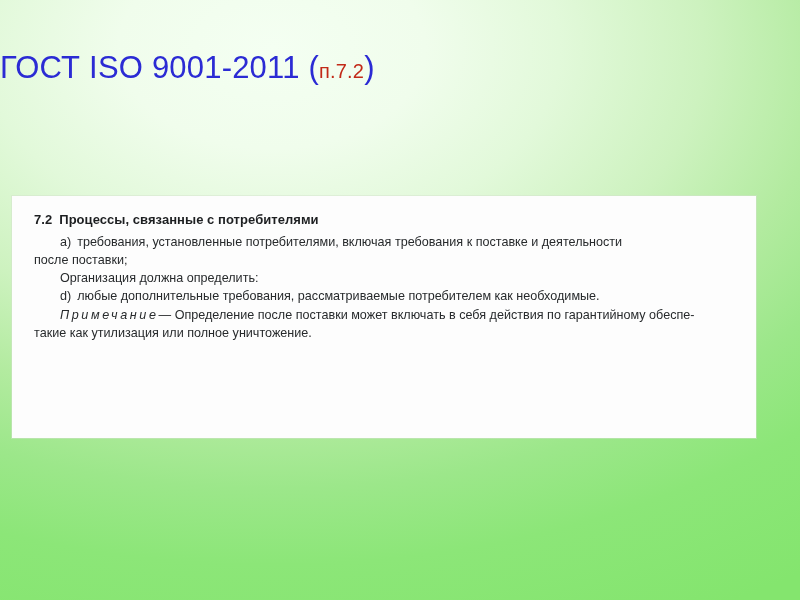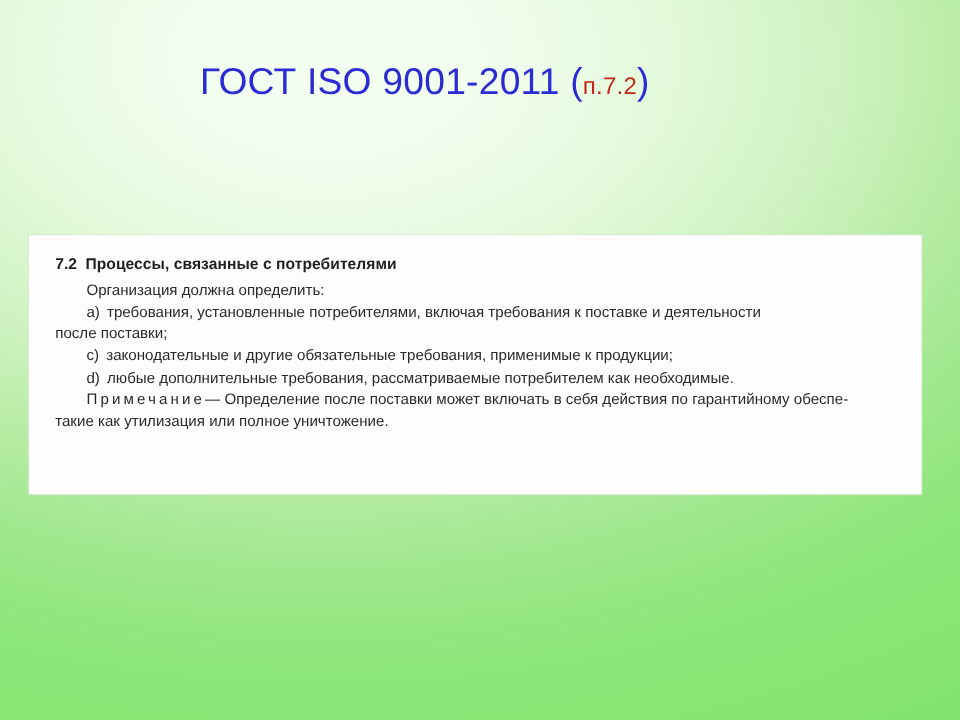--- a/index.html
+++ b/index.html
@@ -32,21 +32,21 @@
         #84e56e 100%);
     overflow: hidden;
   }
 
   
   #title-block {
     position: absolute;
     left: 0;
     top: 52px;
     width: 708px;
-    text-align: center;
+    text-align: left;
     line-height: 1;
     white-space: nowrap;
   }
   .title-main {
     font-size: 31px;
     font-weight: 400;
     color: #2b2bd4;
     letter-spacing: 0.2px;
   }
   .title-paren {
@@ -57,24 +57,24 @@
   .title-clause {
     font-size: 20px;
     font-weight: 400;
     color: #c22a18;
     letter-spacing: 0.2px;
   }
 
   
   #document-card {
     position: absolute;
-    left: 24px;
+    left: 12px;
     top: 196px;
     width: 744px;
-    height: 216px;
+    height: 242px;
     background: #fdfdfd;
     box-sizing: border-box;
     padding: 14px 22px 10px 22px;
     box-shadow: 0 0 0 1px rgba(210, 225, 205, 0.45);
   }
 
   .heading {
     font-weight: bold;
     font-size: 13px;
     line-height: 19.5px;
@@ -98,20 +98,21 @@
     text-indent: 26px;
   }
   .item-marker {
     margin-right: 6px;
   }
   .note-block {
     margin-top: 13px;
   }
   .note-label {
     letter-spacing: 2.6px;
+    font-style: italic;
   }
   .note-dash {
     letter-spacing: 0;
   }
 
   
   .line { display: block; white-space: nowrap; }
   .line.indent { padding-left: 26px; }
 </style>
 </head>
@@ -123,31 +124,28 @@
     <span class="title-main">ГОСТ ISO 9001-2011 (</span><span class="title-clause">п.7.2</span><span class="title-paren">)</span>
   </div>
 
   <div id="document-card">
 
     <div class="heading heading-1">
       <span class="num">7.2</span><span>Процессы, связанные с потребителями</span>
     </div>
 
 
-    <p class="para indent">Организация должна определить:</p>
-
     <p class="para">
       <span class="line indent"><span class="item-marker">a)</span><span>требования, установленные потребителями, включая требования к поставке и деятельности</span></span>
       <span class="line">после поставки;</span>
     </p>
 
+    <p class="para indent">Организация должна определить:</p>
 
-    <p class="para">
-      <span class="line indent"><span class="item-marker">c)</span><span>законодательные и другие обязательные требования, применимые к продукции;</span></span>
-    </p>
+
 
     <p class="para">
       <span class="line indent"><span class="item-marker">d)</span><span>любые дополнительные требования, рассматриваемые потребителем как необходимые.</span></span>
     </p>
 
     <p class="para note-block">
       <span class="line indent"><span class="note-label">Примечание</span><span class="note-dash">—</span> <span>Определение после поставки может включать в себя действия по гарантийному обеспе-</span></span>
       <span class="line">такие как утилизация или полное уничтожение.</span>
     </p>
 

